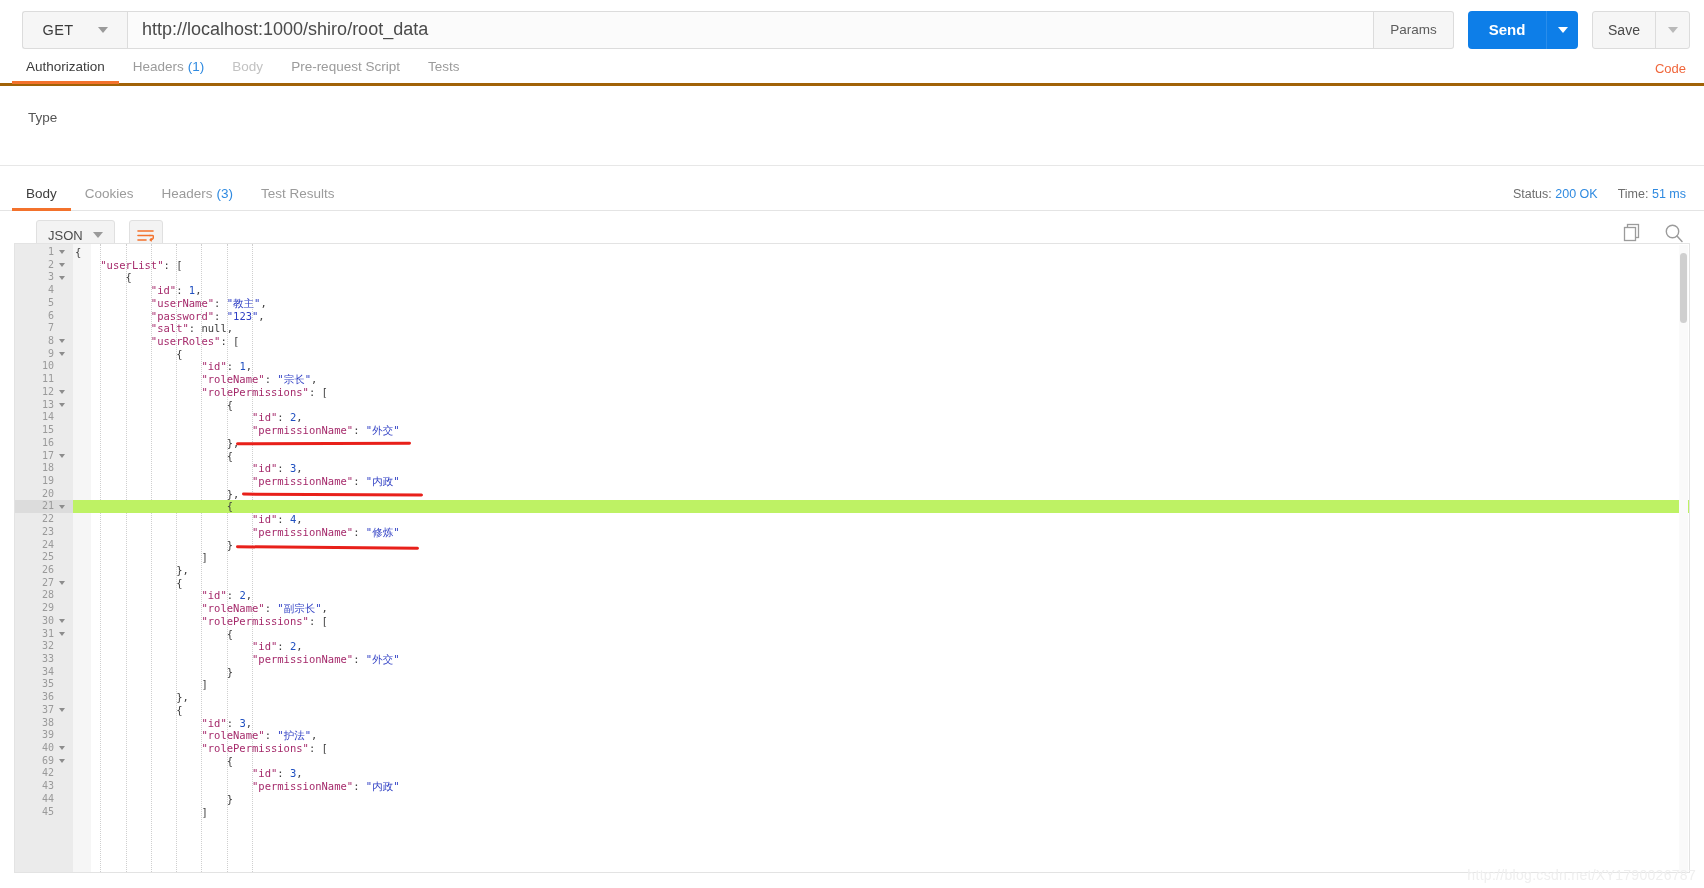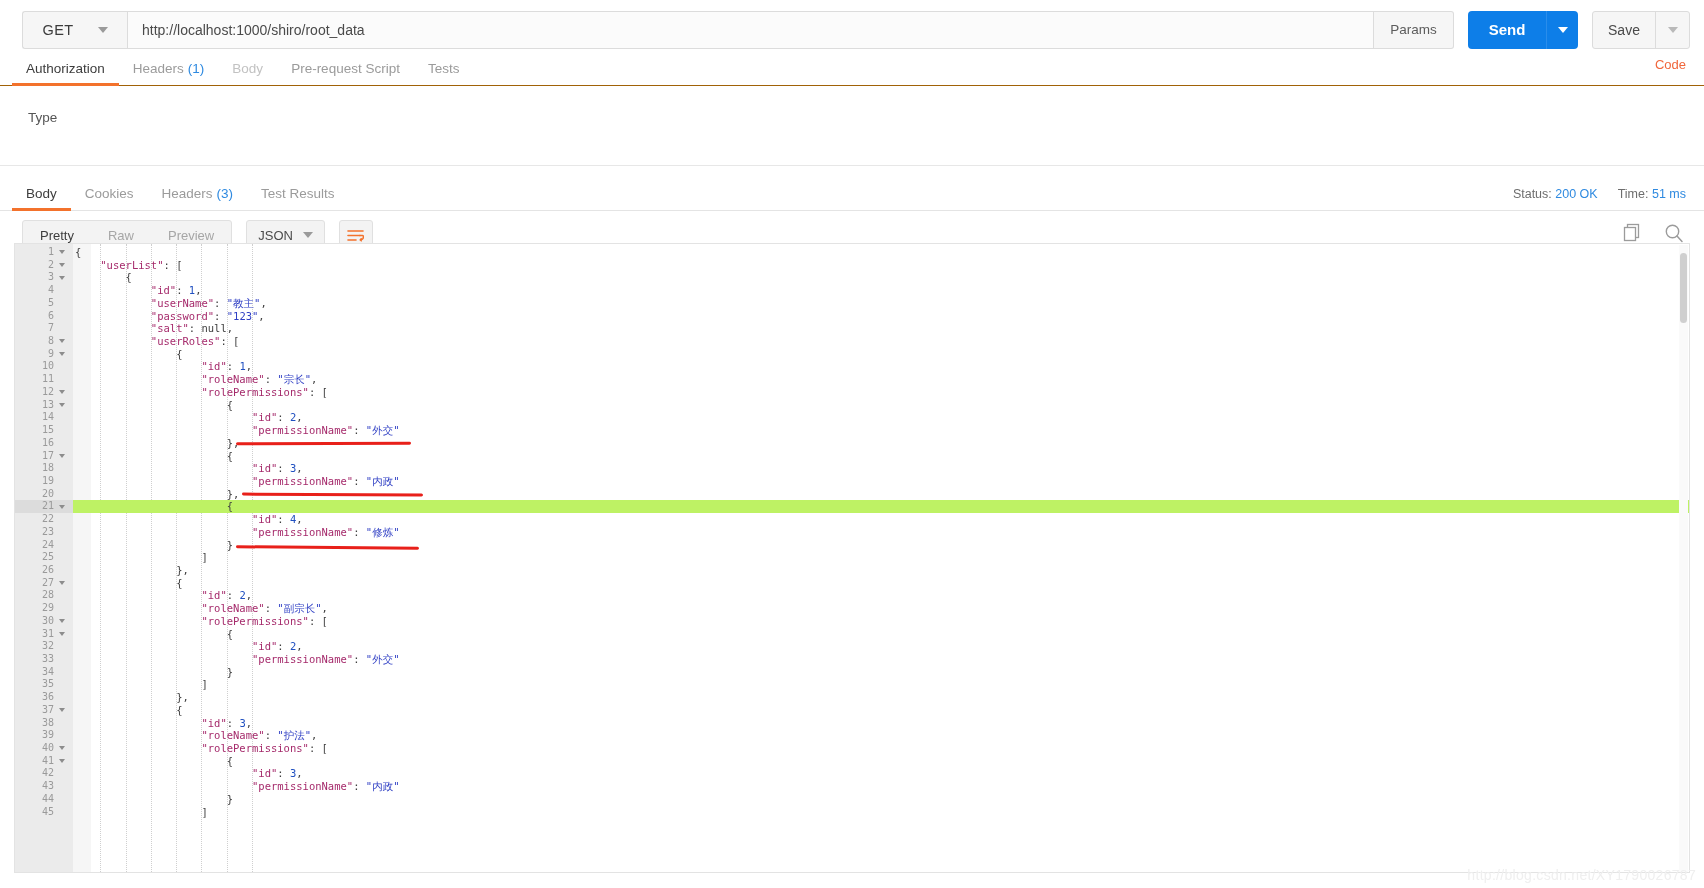--- a/index.html
+++ b/index.html
@@ -43,21 +43,21 @@
     border-right: 5px solid transparent;
     border-top: 6px solid #9a9a9a;
   }
   .caret.light { border-top-color: #b9b9b9; }
   .url-input {
     flex: 1; height: 38px;
     border: 1px solid #dcdcdc;
     background: #fbfbfb;
     display: flex; align-items: center;
     padding-left: 14px;
-    font-size: 14px; color: #4a4a4a;
+    font-size: 18px; color: #4a4a4a;
   }
   .params-btn {
     width: 80px; height: 38px;
     border: 1px solid #dcdcdc;
     border-left: none;
     background: #f6f6f6;
     display: flex; align-items: center; justify-content: center;
     font-size: 13.5px; color: #5c5c5c;
     border-radius: 0 3px 3px 0;
   }
@@ -91,41 +91,41 @@
   .save-caret {
     width: 34px; height: 36px;
     border-left: 1px solid #dcdcdc;
     display: flex; align-items: center; justify-content: center;
   }
 
   
   .req-tabs {
     position: absolute; left: 0; top: 52px;
     width: 1704px; height: 34px;
-    border-bottom: 1px solid #a16207;
+    border-bottom: 3px solid #a16207;
     display: flex; align-items: flex-end;
     padding-left: 12px;
   }
   .tab {
     height: 33px;
     padding: 0 14px;
     display: flex; align-items: center;
     font-size: 13.5px;
     color: #9b9b9b;
     position: relative;
   }
   .tab.active { color: #3d3d3d; }
   .tab.active::after {
     content:''; position: absolute; left: 0; right: 0; bottom: -1px;
     height: 3px; background: #f3722c;
   }
   .tab .cnt { color: #2f8ae0; margin-left: 4px; }
   .tab.faint { color: #c2c2c2; }
   .code-link {
-    position: absolute; right: 18px; bottom: 13px;
+    position: absolute; right: 18px; bottom: 7px;
     font-size: 13px; color: #f0663b;
   }
 
   
   .auth-panel {
     position: absolute; left: 0; top: 86px;
     width: 1704px; height: 80px;
     background: #fff;
     border-bottom: 1px solid #e7e7e7;
   }
@@ -368,25 +368,20 @@
     <div class="tab">
       <span>Test Results</span>
     </div>
     <div class="status-wrap">
       <span><span>Status:</span> <b>200 OK</b></span>
       <span><span>Time:</span> <b>51 ms</b></span>
     </div>
   </div>
 
   <div class="body-toolbar">
-    <div class="seg">
-      <div class="item active">Pretty</div>
-      <div class="item">Raw</div>
-      <div class="item">Preview</div>
-    </div>
     <div class="fmt-select">
       <span>JSON</span>
       <span class="caret"></span>
     </div>
     <div class="wrap-btn">
       <svg class="icon-sv" width="17" height="13" viewBox="0 0 17 13">
         <g stroke="#f3722c" stroke-width="1.6" fill="none" stroke-linecap="round">
           <line x1="1" y1="2" x2="16" y2="2"></line>
           <line x1="1" y1="6.5" x2="13" y2="6.5"></line>
           <line x1="1" y1="11" x2="9" y2="11"></line>
@@ -453,21 +448,21 @@
         <div class="row"><span class="ln-cell">31</span><span class="fold"></span><span class="code-cell"><span>                        </span><span class="p">{</span></span></div>
         <div class="row"><span class="ln-cell">32</span><span class="code-cell"><span>                            </span><span class="k">"id"</span><span class="p">: </span><span class="n">2</span><span class="p">,</span></span></div>
         <div class="row"><span class="ln-cell">33</span><span class="code-cell"><span>                            </span><span class="k">"permissionName"</span><span class="p">: </span><span class="s">"外交"</span></span></div>
         <div class="row"><span class="ln-cell">34</span><span class="code-cell"><span>                        </span><span class="p">}</span></span></div>
         <div class="row"><span class="ln-cell">35</span><span class="code-cell"><span>                    </span><span class="p">]</span></span></div>
         <div class="row"><span class="ln-cell">36</span><span class="code-cell"><span>                </span><span class="p">},</span></span></div>
         <div class="row"><span class="ln-cell">37</span><span class="fold"></span><span class="code-cell"><span>                </span><span class="p">{</span></span></div>
         <div class="row"><span class="ln-cell">38</span><span class="code-cell"><span>                    </span><span class="k">"id"</span><span class="p">: </span><span class="n">3</span><span class="p">,</span></span></div>
         <div class="row"><span class="ln-cell">39</span><span class="code-cell"><span>                    </span><span class="k">"roleName"</span><span class="p">: </span><span class="s">"护法"</span><span class="p">,</span></span></div>
         <div class="row"><span class="ln-cell">40</span><span class="fold"></span><span class="code-cell"><span>                    </span><span class="k">"rolePermissions"</span><span class="p">: [</span></span></div>
-        <div class="row"><span class="ln-cell">41</span><span class="fold"></span><span class="code-cell"><span>                        </span><span class="p">{</span></span></div>
+        <div class="row"><span class="ln-cell">69</span><span class="fold"></span><span class="code-cell"><span>                        </span><span class="p">{</span></span></div>
         <div class="row"><span class="ln-cell">42</span><span class="code-cell"><span>                            </span><span class="k">"id"</span><span class="p">: </span><span class="n">3</span><span class="p">,</span></span></div>
         <div class="row"><span class="ln-cell">43</span><span class="code-cell"><span>                            </span><span class="k">"permissionName"</span><span class="p">: </span><span class="s">"内政"</span></span></div>
         <div class="row"><span class="ln-cell">44</span><span class="code-cell"><span>                        </span><span class="p">}</span></span></div>
         <div class="row"><span class="ln-cell">45</span><span class="code-cell"><span>                    </span><span class="p">]</span></span></div>
       </div>
 
     <div class="ann a1"></div>
     <div class="ann a2"></div>
     <div class="ann a3"></div>
 

